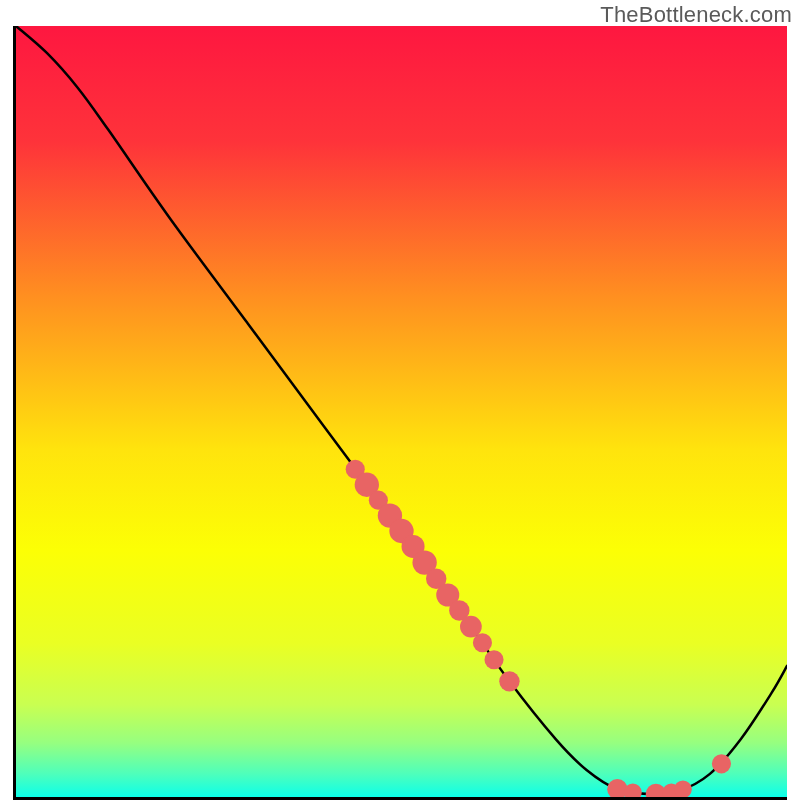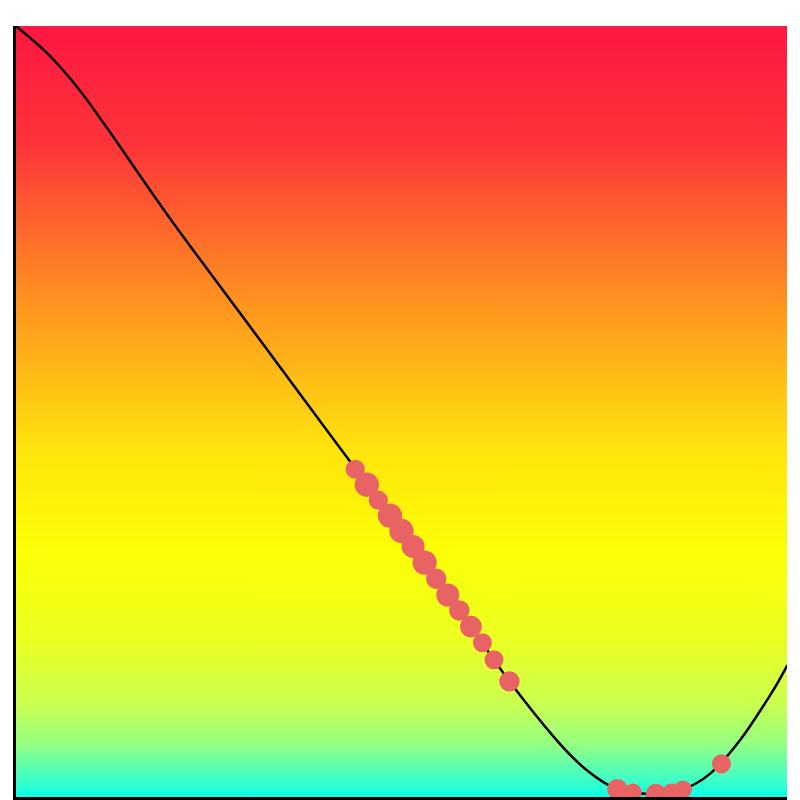--- a/index.html
+++ b/index.html
@@ -40,20 +40,21 @@
     left: 0;
     top: 0;
     width: 771px;
     height: 771px;
   }
 </style>
 </head>
 <body>
 
 <div class="wrap">
+  <div class="attribution">TheBottleneck.com</div>
 
   <div class="plot">
     <svg class="chart" viewBox="0 0 771 771" preserveAspectRatio="none">
       <defs>
         <linearGradient id="bg-grad" x1="0" y1="0" x2="0" y2="1">
             <stop offset="0.0%" stop-color="#fe1740"></stop>
             <stop offset="15.0%" stop-color="#fe333a"></stop>
             <stop offset="35.0%" stop-color="#ff8f20"></stop>
             <stop offset="55.0%" stop-color="#ffe40d"></stop>
             <stop offset="68.0%" stop-color="#fcff05"></stop>

